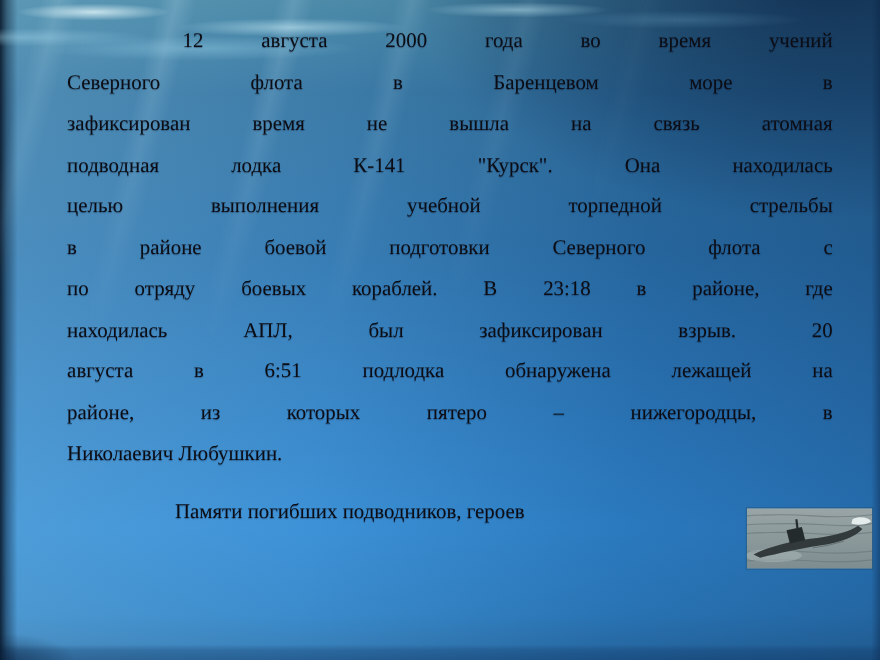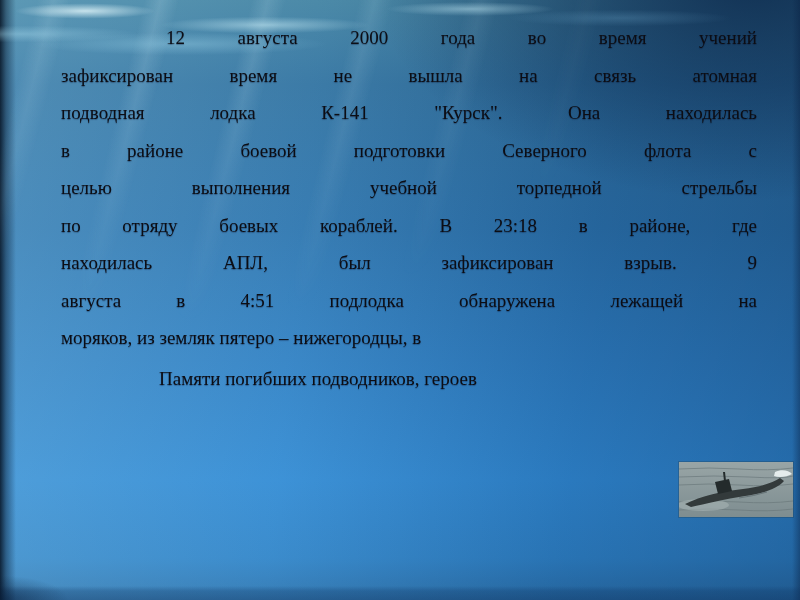--- a/index.html
+++ b/index.html
@@ -52,47 +52,49 @@
     position: absolute; left: 61px; top: 19px; width: 696px;
     color: #0c0d14;
     font-weight: 400;
     font-size: 19px;
     line-height: 37.5px;
     text-shadow: 0 1px 1px rgba(8,16,50,0.35);
   }
   .line { text-align: justify; text-align-last: justify; }
   .para .line:last-child { text-align-last: left; }
   .p1 .line:first-child { text-indent: 105px; }
-  .p2 { margin-top: 3px; }
+  .p2 { margin-top: 15px; }
   .p2 .line:first-child { text-indent: 98px; }
   .photo {
     position: absolute; left: 679px; top: 462px; width: 114px; height: 55px;
     box-shadow: 0 0 0 1px rgba(30,50,60,0.25);
   }
   .photo svg { display: block; width: 100%; height: 100%; }
 </style>
 </head>
 <body>
 
 <div class="slide">
   <div class="rays"></div>
   <div class="surface"></div>
   <div class="corner-bl"></div>
 
   <div class="textblock">
     <div class="para p1">
         <div class="line">12 августа 2000 года во время учений</div>
+        <div class="line">Северного флота в Баренцевом море в</div>
         <div class="line">зафиксирован время не вышла на связь атомная</div>
         <div class="line">подводная лодка К-141 "Курск". Она находилась</div>
+        <div class="line">целью выполнения учебной торпедной стрельбы</div>
         <div class="line">в районе боевой подготовки Северного флота с</div>
-        <div class="line">целью выполнения учебной торпедной стрельбы</div>
         <div class="line">по отряду боевых кораблей. В 23:18 в районе, где</div>
-        <div class="line">находилась АПЛ, был зафиксирован взрыв. 9</div>
-        <div class="line">августа в 4:51 подлодка обнаружена лежащей на</div>
-        <div class="line">моряков, из земляк пятеро – нижегородцы, в</div>
+        <div class="line">находилась АПЛ, был зафиксирован взрыв. 20</div>
+        <div class="line">августа в 6:51 подлодка обнаружена лежащей на</div>
+        <div class="line">районе, из которых пятеро – нижегородцы, в</div>
+        <div class="line">Николаевич Любушкин.</div>
       </div>
     <div class="para p2">
         <div class="line">Памяти погибших подводников, героев</div>
       </div>
   </div>
 
   <div class="photo">
     <svg viewBox="0 0 114 55" preserveAspectRatio="none" aria-hidden="true">
       <defs>
         <linearGradient id="wg" x1="0" y1="0" x2="0" y2="1">

